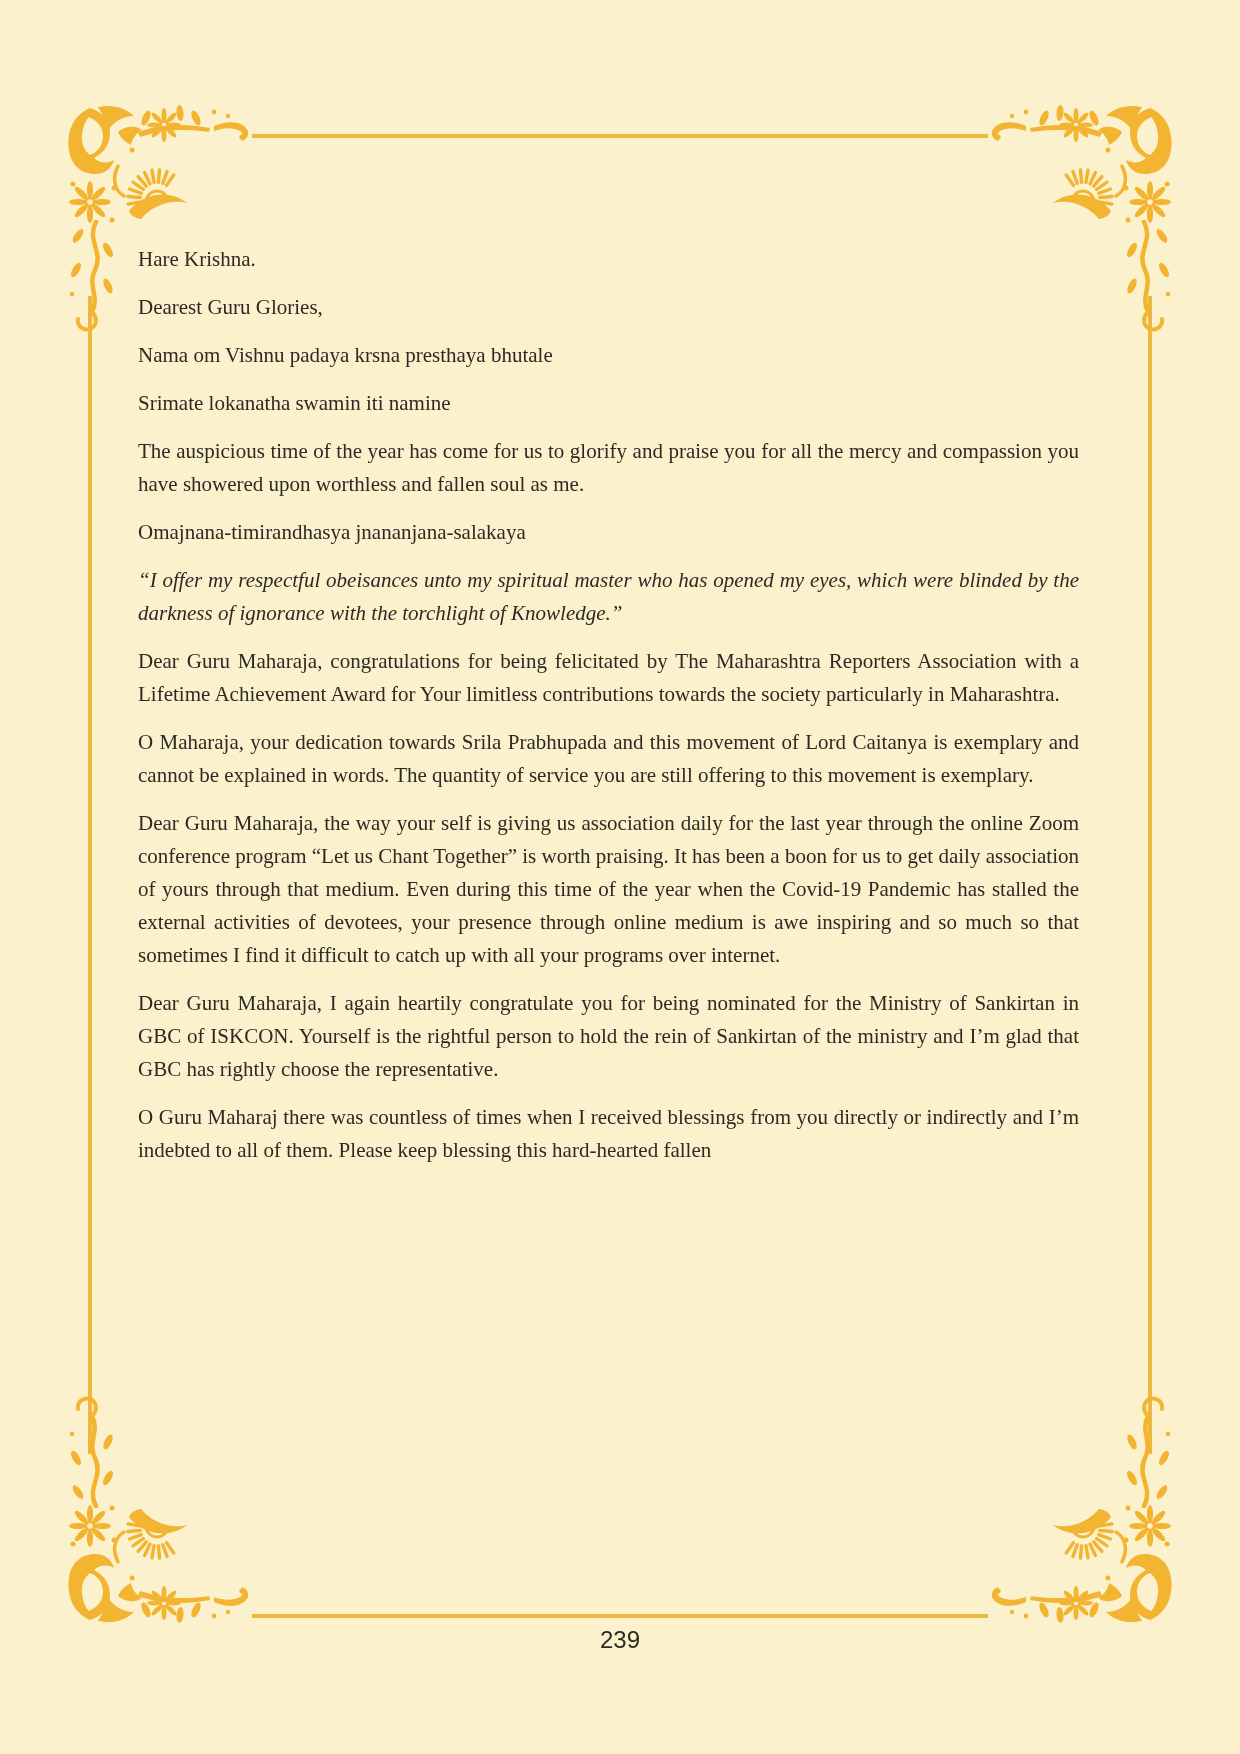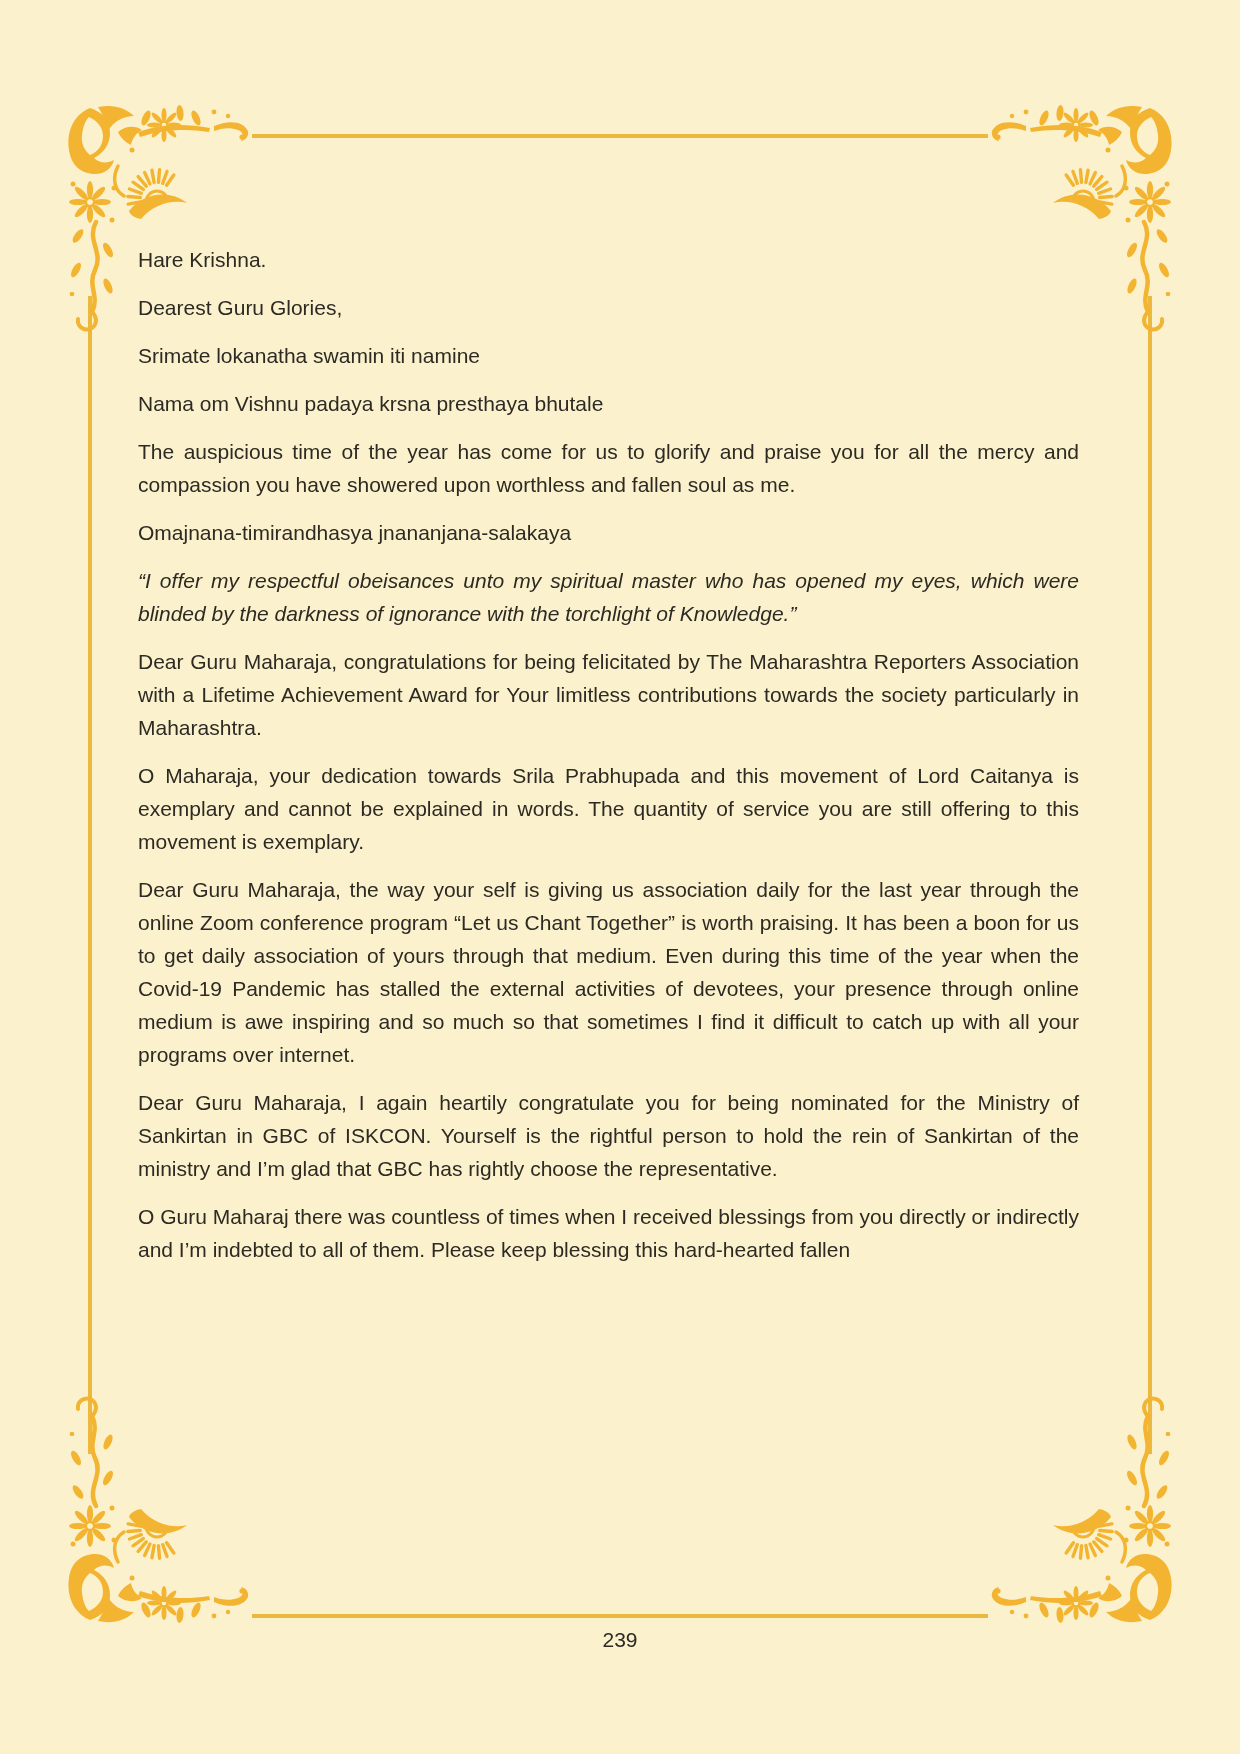--- a/index.html
+++ b/index.html
@@ -20,26 +20,26 @@
   .corner svg{display:block;width:190px;height:230px;}
   .corner-tl{left:62px;top:104px;}
   .corner-tr{left:988px;top:104px;transform:scaleX(-1);}
   .corner-bl{left:62px;top:1394px;transform:scaleY(-1);}
   .corner-br{left:988px;top:1394px;transform:scale(-1,-1);}
   
   .content{
     position:absolute;left:138px;top:243px;width:950px;
     font-size:21px;line-height:33px;
   }
-  .content p{margin:0 9px 15px 0;text-align:justify;}
+  .content p{margin:0 9px 15px 0;text-align:justify;font-family:Liberation Serif, serif;}
   .content p.italic{font-style:italic;}
   
   .page-number{
     position:absolute;left:0;top:1626px;width:100%;
-    text-align:center;font-size:21px;line-height:28px;
+    text-align:center;font-size:24px;line-height:28px;
   }
   .defs-holder{position:absolute;width:0;height:0;overflow:hidden;}
 </style>
 </head>
 <body>
 
 <svg class="defs-holder" aria-hidden="true">
   <defs>
     <g id="aster">
       <ellipse cx="0" cy="-9" rx="2.3" ry="6.5"></ellipse>
@@ -129,22 +129,22 @@
   </div>
 <div class="corner corner-br">
     <svg viewBox="0 0 190 230">
       <use href="#flourish"></use>
     </svg>
   </div>
 
 <div class="content">
   <p>Hare Krishna.</p>
   <p>Dearest Guru Glories,</p>
+  <p>Nama om Vishnu padaya krsna presthaya bhutale</p>
   <p>Srimate lokanatha swamin iti namine</p>
-  <p>Nama om Vishnu padaya krsna presthaya bhutale</p>
   <p>The auspicious time of the year has come for us to glorify and praise you for all the mercy and compassion you have showered upon worthless and fallen soul as me.</p>
   <p>Omajnana-timirandhasya jnananjana-salakaya</p>
   <p class="italic">“I offer my respectful obeisances unto my spiritual master who has opened my eyes, which were blinded by the darkness of ignorance with the torchlight of Knowledge.”</p>
   <p>Dear Guru Maharaja, congratulations for being felicitated by The Maharashtra Reporters Association with a Lifetime Achievement Award for Your limitless contributions towards the society particularly in Maharashtra.</p>
   <p>O Maharaja, your dedication towards Srila Prabhupada and this movement of Lord Caitanya is exemplary and cannot be explained in words. The quantity of service you are still offering to this movement is exemplary.</p>
   <p>Dear Guru Maharaja, the way your self is giving us association daily for the last year through the online Zoom conference program “Let us Chant Together” is worth praising. It has been a boon for us to get daily association of yours through that medium. Even during this time of the year when the Covid-19 Pandemic has stalled the external activities of devotees, your presence through online medium is awe inspiring and so much so that sometimes I find it difficult to catch up with all your programs over internet.</p>
   <p>Dear Guru Maharaja, I again heartily congratulate you for being nominated for the Ministry of Sankirtan in GBC of ISKCON. Yourself is the rightful person to hold the rein of Sankirtan of the ministry and I’m glad that GBC has rightly choose the representative.</p>
   <p>O Guru Maharaj there was countless of times when I received blessings from you directly or indirectly and I’m indebted to all of them. Please keep blessing this hard-hearted fallen</p>
 </div>
 

